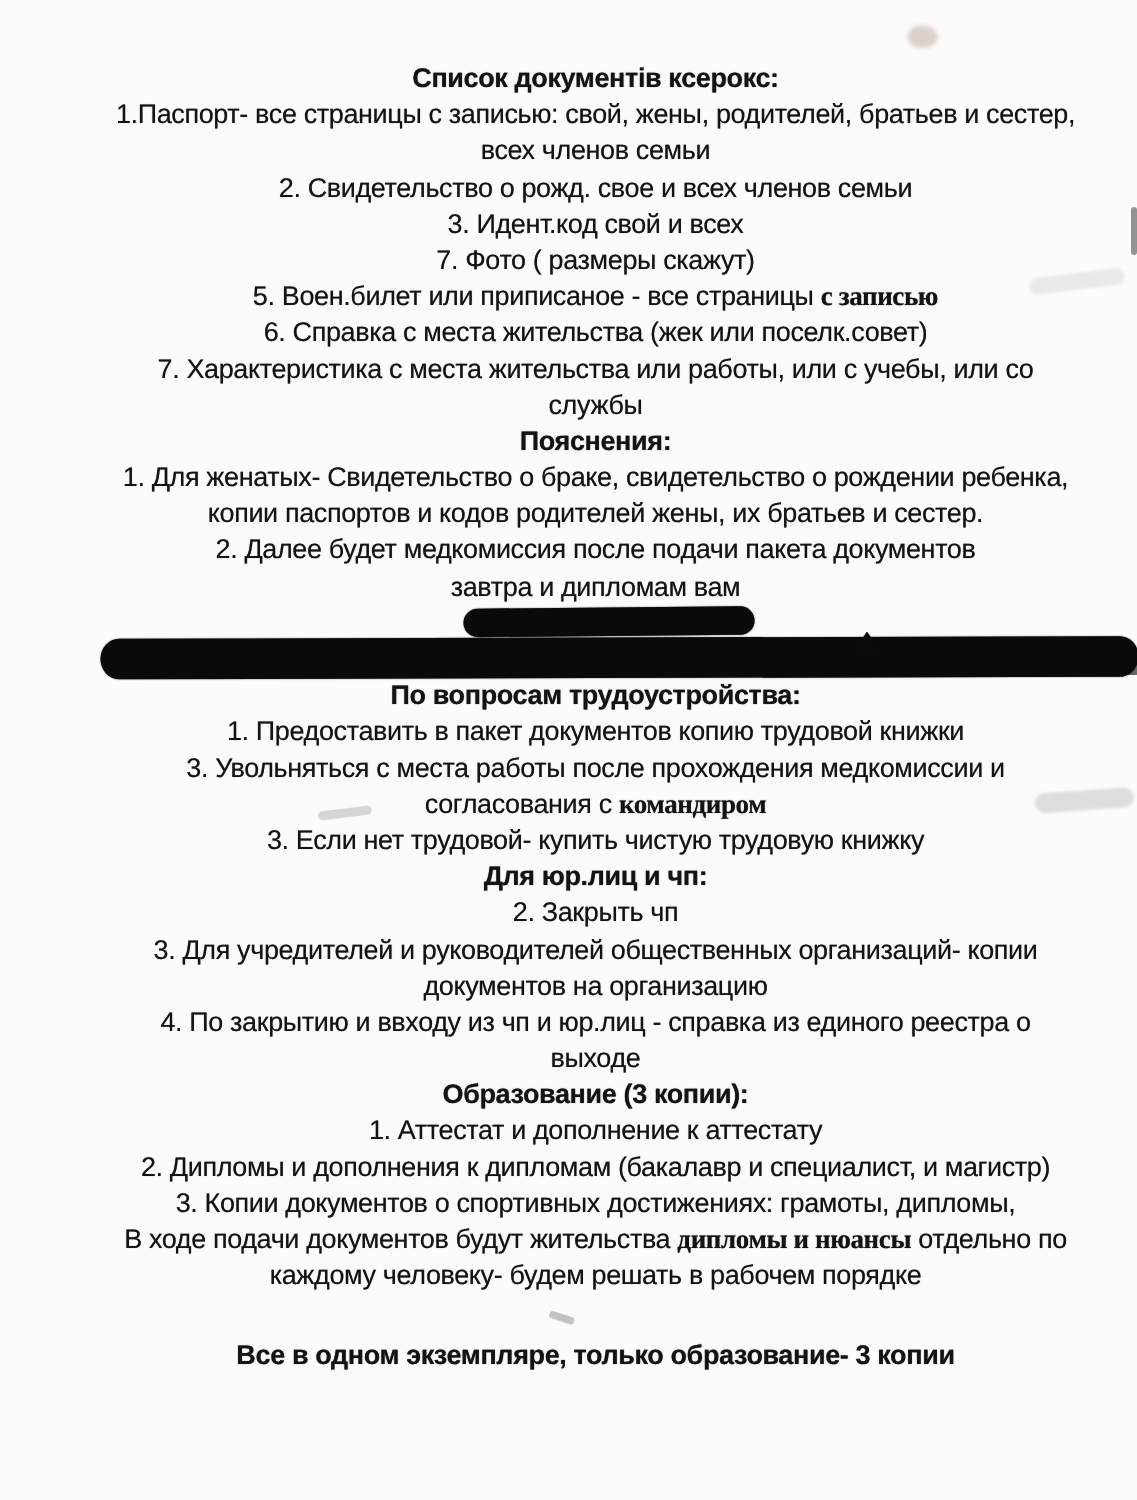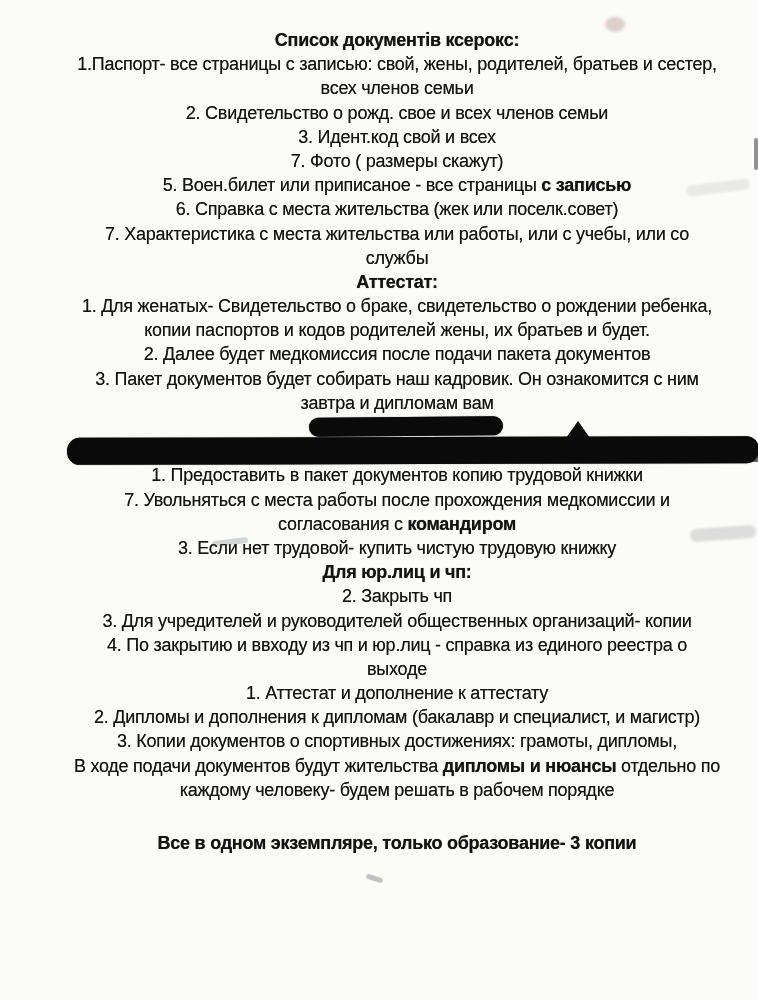--- a/index.html
+++ b/index.html
@@ -6,35 +6,35 @@
   body{
     width:758px;height:1000px;
     background:#fbfbf9;
     font-family:"Liberation Sans",sans-serif;
     color:#131313;
     overflow:hidden;
     position:relative;
   }
   .paper{
     position:absolute;inset:0;
-    padding-top:28px;
+    padding-top:40px;
     box-sizing:border-box;
     margin-left:36px;
   }
   .line{
     text-align:center;
     font-size:18px;
     line-height:24.2px;
     height:24.2px;
     white-space:nowrap;
     letter-spacing:-0.25px;
     text-shadow:0 0 0.5px rgba(10,10,10,0.6);
   }
   .heading{font-weight:bold;text-shadow:0 0 0.7px rgba(0,0,0,0.7);}
-  .b{font-weight:bold;text-shadow:0 0 0.7px rgba(0,0,0,0.7);}
+  .b{font-weight:bold;text-shadow:0 0 0.7px rgba(0,0,0,0.7);font-family:Liberation Serif, serif;}
   .spacer{height:29px;}
 
   
   .redaction-small{height:24.2px;position:relative;}
   .redaction-small .blob{
     position:absolute;left:273px;top:2px;width:194px;height:19px;
     background:#0a0a0a;border-radius:10px;
     transform:rotate(-0.5deg);
     box-shadow:0 0 1px rgba(0,0,0,.8);
   }
@@ -74,42 +74,44 @@
     <div class="line heading"><span>Список документів ксерокс:</span></div>
     <div class="line"><span>1.Паспорт- все страницы с записью: свой, жены, родителей, братьев и сестер,</span></div>
     <div class="line"><span>всех членов семьи</span></div>
     <div class="line"><span>2. Свидетельство о рожд. свое и всех членов семьи</span></div>
     <div class="line"><span>3. Идент.код свой и всех</span></div>
     <div class="line"><span>7. Фото ( размеры скажут)</span></div>
     <div class="line"><span>5. Воен.билет или приписаное - все страницы </span><span class="b">с записью</span></div>
     <div class="line"><span>6. Справка с места жительства (жек или поселк.совет)</span></div>
     <div class="line"><span>7. Характеристика с места жительства или работы, или с учебы, или со</span></div>
     <div class="line"><span>службы</span></div>
-    <div class="line heading"><span>Аттестат:</span></div>
+    <div class="line heading"><span>Пояснения:</span></div>
     <div class="line"><span>1. Для женатых- Свидетельство о браке, свидетельство о рождении ребенка,</span></div>
-    <div class="line"><span>копии паспортов и кодов родителей жены, их братьев и будет.</span></div>
+    <div class="line"><span>копии паспортов и кодов родителей жены, их братьев и сестер.</span></div>
     <div class="line"><span>2. Далее будет медкомиссия после подачи пакета документов</span></div>
-    <div class="line"><span>3. Пакет документов будет собирать наш кадровик. Он ознакомится с ним</span></div>
     <div class="line"><span>завтра и дипломам вам</span></div>
     <div class="redaction-small">
       <div class="blob" style="background: rgb(10, 10, 10);"></div>
     </div>
     <div class="redaction-bar">
       <div class="bar" style="background: rgb(10, 10, 10);"></div>
       <div class="bar-tail"></div>
     </div>
+    <div class="line heading"><span>По вопросам трудоустройства:</span></div>
     <div class="line"><span>1. Предоставить в пакет документов копию трудовой книжки</span></div>
-    <div class="line"><span>7. Увольняться с места работы после прохождения медкомиссии и</span></div>
+    <div class="line"><span>3. Увольняться с места работы после прохождения медкомиссии и</span></div>
     <div class="line"><span>согласования с </span><span class="b">командиром</span></div>
     <div class="line"><span>3. Если нет трудовой- купить чистую трудовую книжку</span></div>
     <div class="line heading"><span>Для юр.лиц и чп:</span></div>
     <div class="line"><span>2. Закрыть чп</span></div>
     <div class="line"><span>3. Для учредителей и руководителей общественных организаций- копии</span></div>
+    <div class="line"><span>документов на организацию</span></div>
     <div class="line"><span>4. По закрытию и ввходу из чп и юр.лиц - справка из единого реестра о</span></div>
     <div class="line"><span>выходе</span></div>
+    <div class="line heading"><span>Образование (3 копии):</span></div>
     <div class="line"><span>1. Аттестат и дополнение к аттестату</span></div>
     <div class="line"><span>2. Дипломы и дополнения к дипломам (бакалавр и специалист, и магистр)</span></div>
     <div class="line"><span>3. Копии документов о спортивных достижениях: грамоты, дипломы,</span></div>
     <div class="line"><span>В ходе подачи документов будут жительства </span><span class="b">дипломы и нюансы</span><span> отдельно по</span></div>
     <div class="line"><span>каждому человеку- будем решать в рабочем порядке</span></div>
     <div class="spacer"></div>
     <div class="line heading"><span>Все в одном экземпляре, только образование- 3 копии</span></div>
   </div>
 
 <div class="artifact a-top-smudge"></div>

